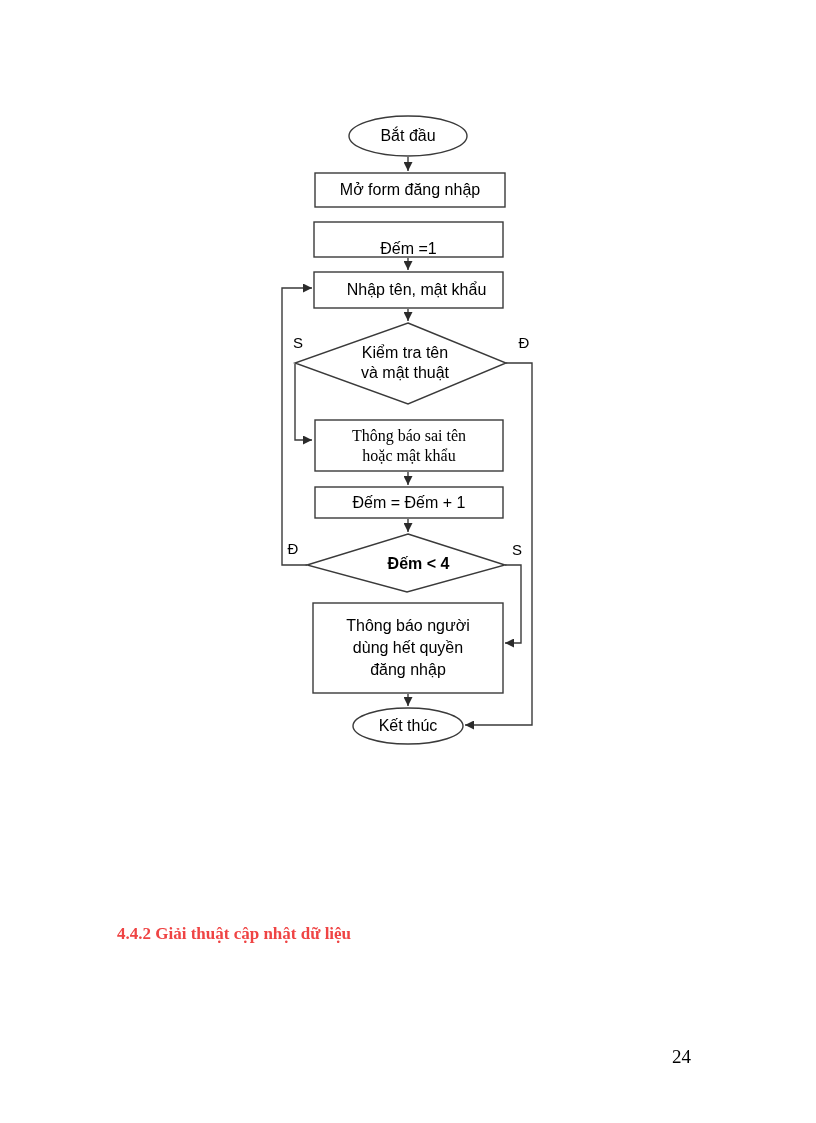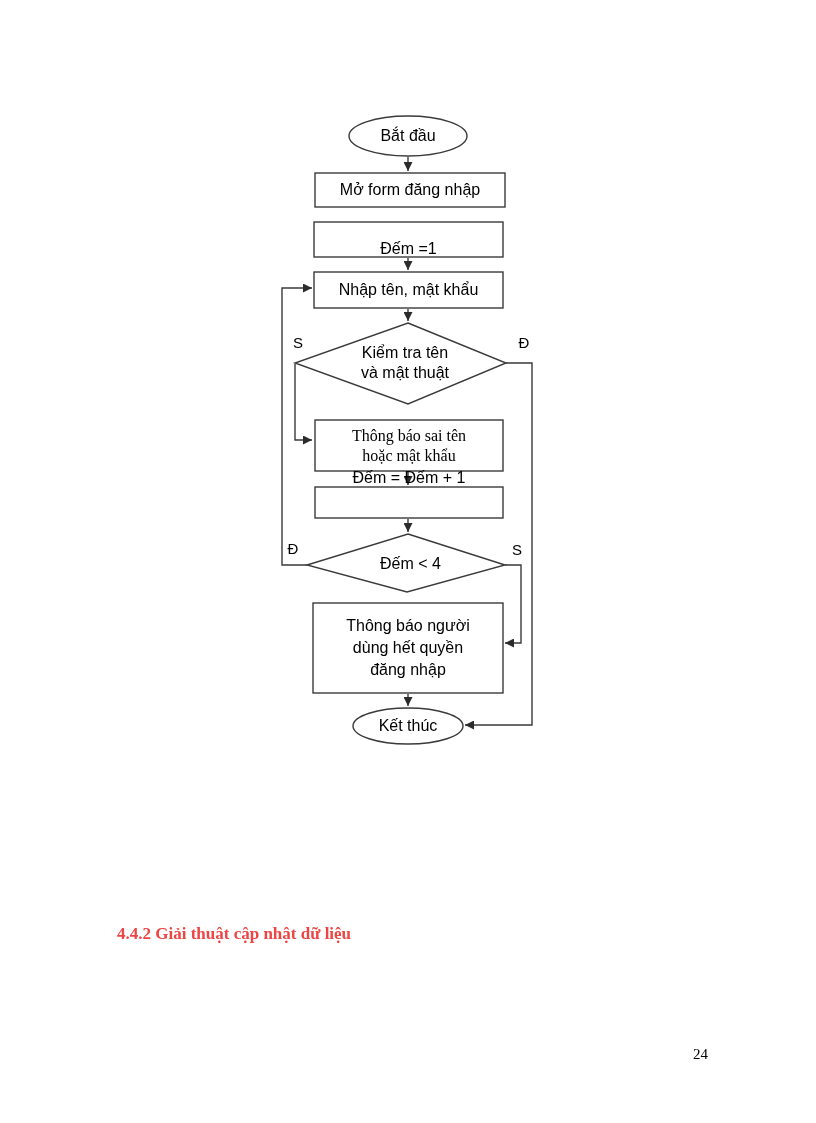--- a/index.html
+++ b/index.html
@@ -28,23 +28,23 @@
     font-size:15px;color:#000;
   }
   .heading{
     position:absolute;left:117px;top:924px;
     font-family:"Liberation Serif","DejaVu Serif",serif;
     font-weight:bold;font-size:17px;color:#ef4444;
     white-space:nowrap;
   }
   .pagenum{
     position:absolute;left:672px;top:1046px;width:36px;
-    text-align:right;
+    text-align:left;
     font-family:"Liberation Serif","DejaVu Serif",serif;
-    font-size:15px;color:#000;
+    font-size:19px;color:#000;
   }
 </style>
 </head>
 <body>
 
 <div class="page">
 
   <svg class="fc-svg" width="816" height="1123" viewBox="0 0 816 1123">
     <defs>
       <marker id="arrow" viewBox="0 0 10 10" refX="10" refY="5" markerWidth="10" markerHeight="9" orient="auto" markerUnits="userSpaceOnUse">
@@ -78,31 +78,31 @@
       <ellipse cx="408" cy="726" rx="55" ry="18"></ellipse>
     </g>
   </svg>
 
   <div class="lbl" style="left:315px;top:173px;width:190px;height:34px;">Mở form đăng nhập</div>
 
   <div class="lbl" style="left:349px;top:116px;width:118px;height:40px;">Bắt đầu</div>
 
   <div class="lbl" style="left:314px;top:228px;width:189px;height:41px;">Đếm =1</div>
 
-  <div class="lbl" style="left:314px;top:272px;width:189px;height:36px;">Nhập tên, mật khẩu</div>
+  <div class="lbl" style="left:314px;top:272px;width:189px;height:36px;padding-left:8px;">Nhập tên, mật khẩu</div>
 
   <div class="lbl" style="left:305px;top:330px;width:200px;height:66px;">Kiểm tra tên
 và mật thuật</div>
 
   <div class="lbl" style="left:315px;top:420px;width:188px;height:51px;font-family:Liberation Serif, serif;">Thông báo sai tên
 hoặc mật khẩu</div>
 
-  <div class="lbl" style="left:315px;top:462px;width:188px;height:31px;">Đếm = Đếm + 1</div>
+  <div class="lbl" style="left:315px;top:487px;width:188px;height:31px;">Đếm = Đếm + 1</div>
 
-  <div class="lbl" style="left:312px;top:541px;width:197px;height:46px;">Đếm &lt; 4</div>
+  <div class="lbl" style="left:320px;top:541px;width:197px;height:46px;font-weight:bold;">Đếm &lt; 4</div>
 
   <div class="lbl" style="left:353px;top:708px;width:110px;height:36px;">Kết thúc</div>
 
   <div class="lbl wide-lines" style="left:313px;top:606px;width:190px;height:84px;">Thông báo người
 dùng hết quyền
 đăng nhập</div>
 
   <div class="branch" style="left:288px;top:332px;width:20px;height:20px;">S</div>
 
   <div class="branch" style="left:514px;top:332px;width:20px;height:20px;">Đ</div>

